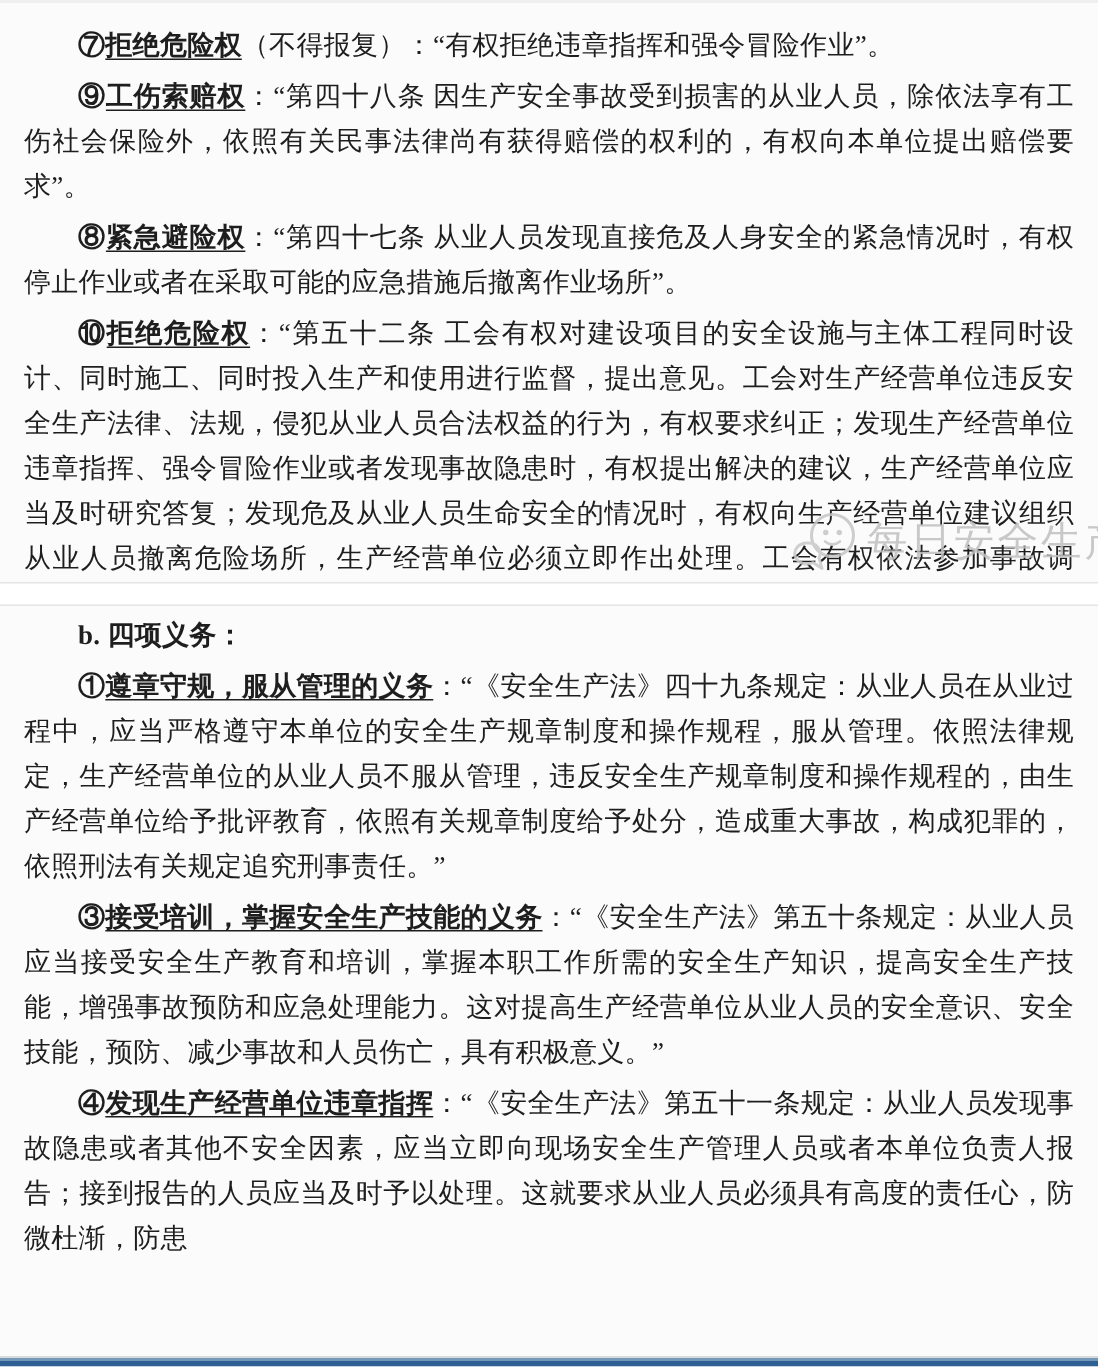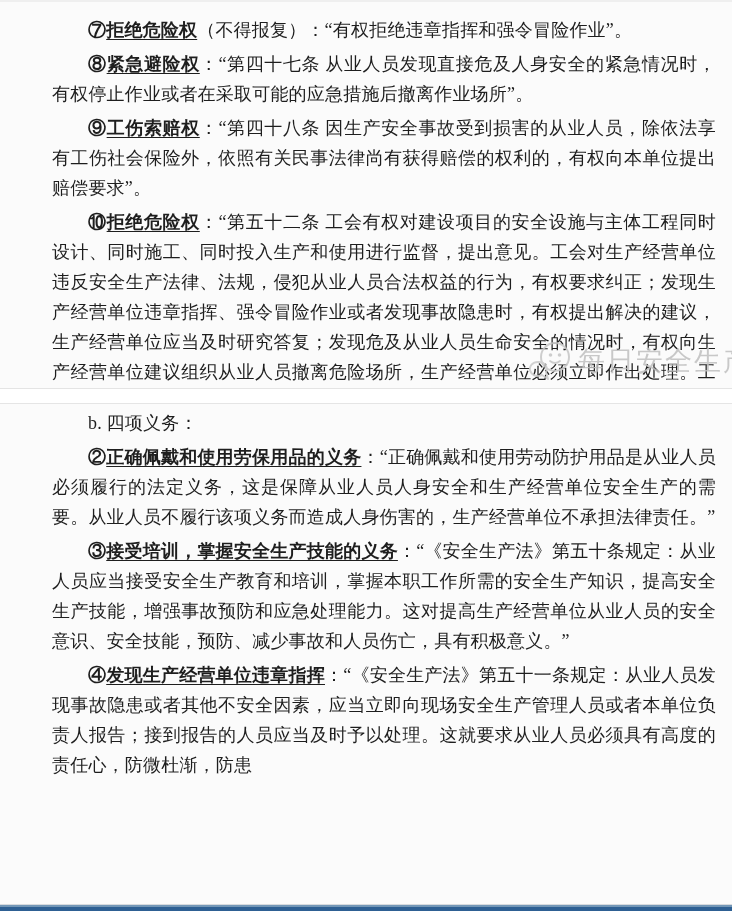--- a/index.html
+++ b/index.html
@@ -12,21 +12,20 @@
     overflow:hidden;
   }
   .page{position:absolute;inset:0;}
   .top-seam{height:2px;background:#efefef;}
   .section{
     padding:0 16px;
     text-align:justify;
     font-size:18px;
     line-height:30px;
     letter-spacing:0.2px;
-    margin-left:36px;
   }
   .sec-rights{
     box-sizing:border-box;
     height:386px;
     padding-top:13px;
     overflow:hidden;
   }
   .seam{
     height:14px;
     background:#ffffff;
@@ -37,21 +36,21 @@
     box-sizing:border-box;
     height:509px;
     padding-top:4px;
     overflow:hidden;
   }
   .para{margin:0;text-indent:2em;}
   .para + .para{margin-top:4px;}
   .sec-heading{
     margin:0 0 4px 0;
     text-indent:2em;
-    font-weight:normal;
+    font-weight:bold;
   }
   .marker{font-weight:bold;}
   .title{
     font-weight:bold;
     text-decoration:underline;
     text-underline-offset:3px;
   }
   .watermark{
     position:absolute;
     top:336px;left:524px;
@@ -79,30 +78,30 @@
 </style>
 </head>
 <body>
 
 <div class="page">
 
   <div class="top-seam"></div>
 
   <div class="section sec-rights">
     <p class="para"><span class="marker">⑦</span><span class="title">拒绝危险权</span><span class="body">（不得报复）：“有权拒绝违章指挥和强令冒险作业”。</span></p>
+    <p class="para"><span class="marker">⑨</span><span class="title">工伤索赔权</span><span class="body">：“第四十八条 因生产安全事故受到损害的从业人员，除依法享有工伤社会保险外，依照有关民事法律尚有获得赔偿的权利的，有权向本单位提出赔偿要求”。</span></p>
     <p class="para"><span class="marker">⑧</span><span class="title">紧急避险权</span><span class="body">：“第四十七条 从业人员发现直接危及人身安全的紧急情况时，有权停止作业或者在采取可能的应急措施后撤离作业场所”。</span></p>
-    <p class="para"><span class="marker">⑨</span><span class="title">工伤索赔权</span><span class="body">：“第四十八条 因生产安全事故受到损害的从业人员，除依法享有工伤社会保险外，依照有关民事法律尚有获得赔偿的权利的，有权向本单位提出赔偿要求”。</span></p>
     <p class="para"><span class="marker">⑩</span><span class="title">拒绝危险权</span><span class="body">：“第五十二条 工会有权对建设项目的安全设施与主体工程同时设计、同时施工、同时投入生产和使用进行监督，提出意见。工会对生产经营单位违反安全生产法律、法规，侵犯从业人员合法权益的行为，有权要求纠正；发现生产经营单位违章指挥、强令冒险作业或者发现事故隐患时，有权提出解决的建议，生产经营单位应当及时研究答复；发现危及从业人员生命安全的情况时，有权向生产经营单位建议组织从业人员撤离危险场所，生产经营单位必须立即作出处理。工会有权依法参加事故调查，向有关部门提出处理意见，并要求追究有关人员的责任。”</span></p>
   </div>
 
   <div class="seam"></div>
 
   <div class="section sec-duties">
     <p class="sec-heading">b. 四项义务：</p>
-    <p class="para"><span class="marker">②</span><span class="title">正确佩戴和使用劳保用品的义务</span><span class="body">：“正确佩戴和使用劳动防护用品是从业人员必须履行的法定义务，这是保障从业人员人身安全和生产经营单位安全生产的需要。从业人员不履行该项义务而造成人身伤害的，生产经营单位不承担法律责任。”</span></p>
+    <p class="para"><span class="marker">①</span><span class="title">遵章守规，服从管理的义务</span><span class="body">：“《安全生产法》四十九条规定：从业人员在从业过程中，应当严格遵守本单位的安全生产规章制度和操作规程，服从管理。依照法律规定，生产经营单位的从业人员不服从管理，违反安全生产规章制度和操作规程的，由生产经营单位给予批评教育，依照有关规章制度给予处分，造成重大事故，构成犯罪的，依照刑法有关规定追究刑事责任。”</span></p>
     <p class="para"><span class="marker">③</span><span class="title">接受培训，掌握安全生产技能的义务</span><span class="body">：“《安全生产法》第五十条规定：从业人员应当接受安全生产教育和培训，掌握本职工作所需的安全生产知识，提高安全生产技能，增强事故预防和应急处理能力。这对提高生产经营单位从业人员的安全意识、安全技能，预防、减少事故和人员伤亡，具有积极意义。”</span></p>
     <p class="para"><span class="marker">④</span><span class="title">发现生产经营单位违章指挥</span><span class="body">：“《安全生产法》第五十一条规定：从业人员发现事故隐患或者其他不安全因素，应当立即向现场安全生产管理人员或者本单位负责人报告；接到报告的人员应当及时予以处理。这就要求从业人员必须具有高度的责任心，防微杜渐，防患</span></p>
   </div>
 
   <div class="watermark">
     <svg class="wm-icon" viewBox="0 0 52 50">
       <circle cx="31" cy="21" r="14" fill="none" stroke="#c6c6c6" stroke-width="2"></circle>
       <circle cx="26.5" cy="19" r="1.8" fill="#c6c6c6"></circle>
       <circle cx="35.5" cy="19" r="1.8" fill="#c6c6c6"></circle>
       <path d="M26 25 q5 4 10 0" fill="none" stroke="#c6c6c6" stroke-width="1.8" stroke-linecap="round"></path>

